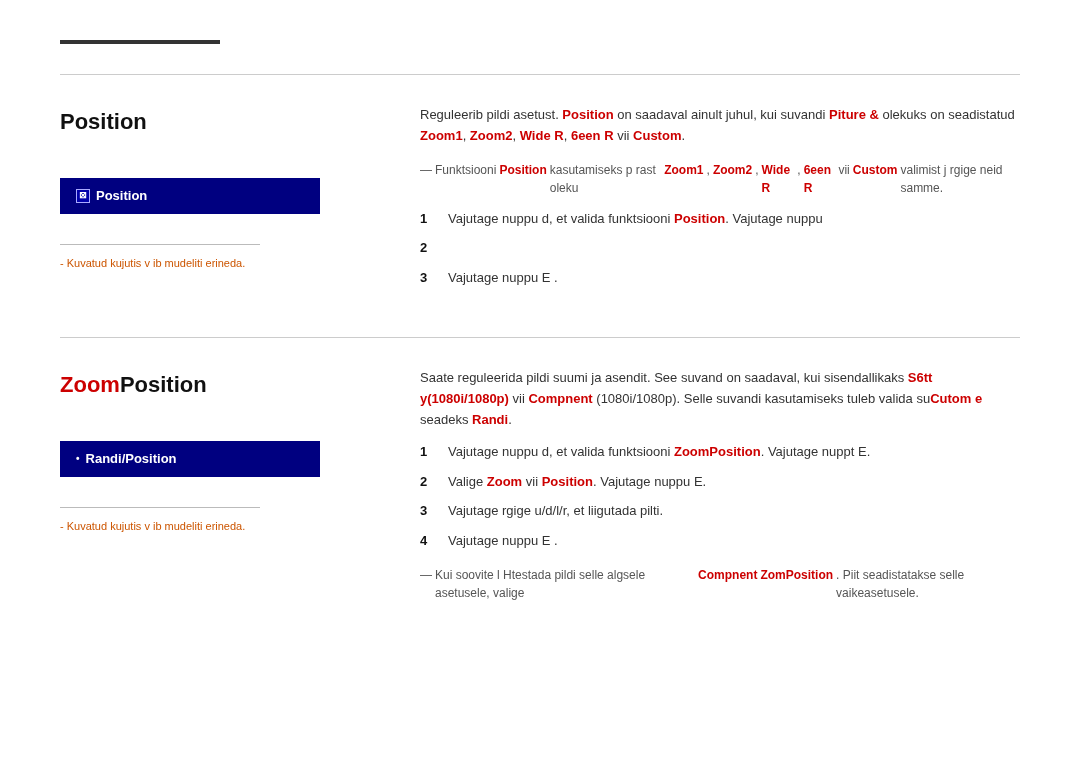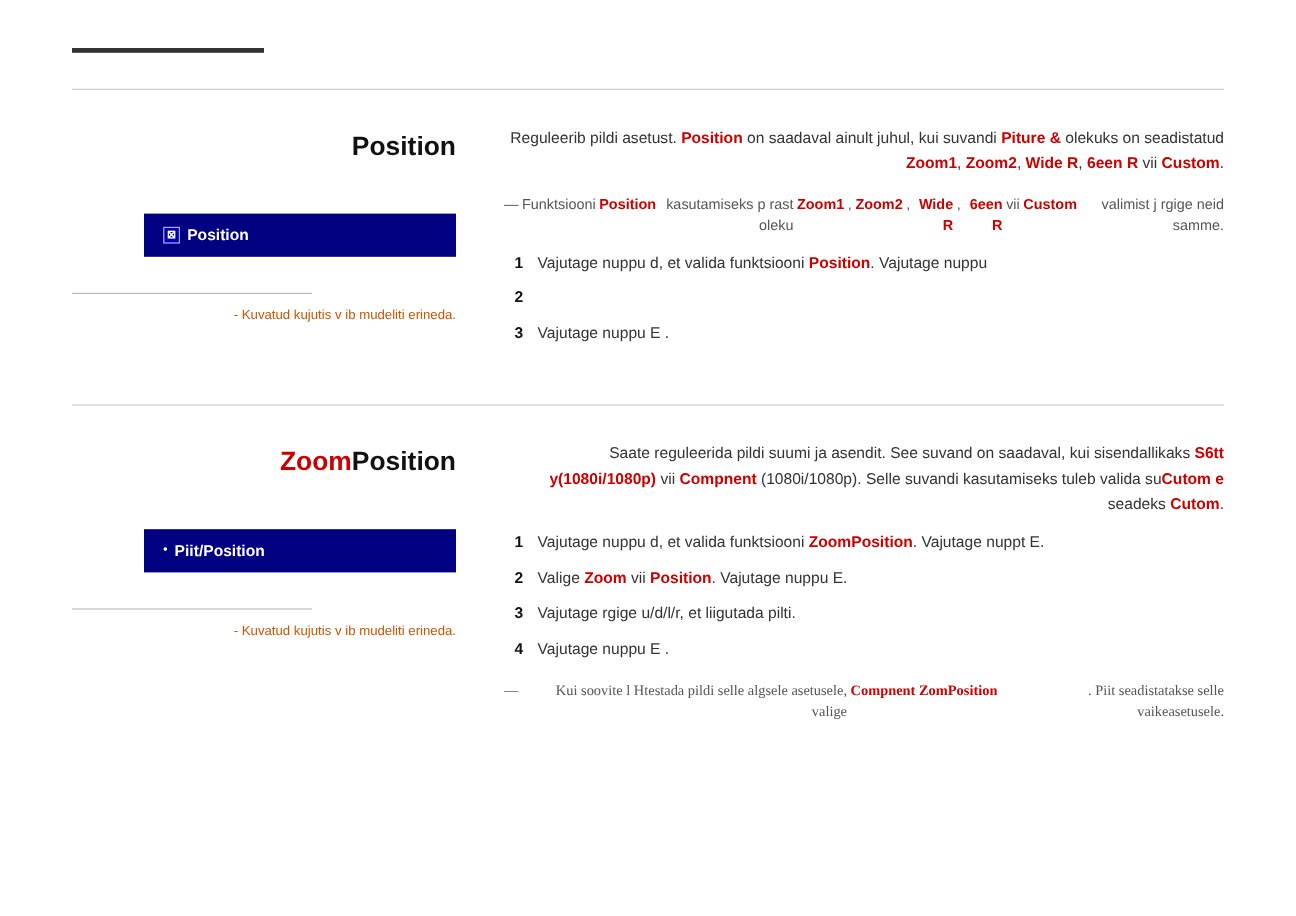--- a/index.html
+++ b/index.html
@@ -14,21 +14,20 @@
       color: #222222;
       font-size: 13px;
       line-height: 1.5;
     }
 
     .page-container {
       width: 1080px;
       min-height: 763px;
       padding: 40px 60px;
       background: #ffffff;
-      text-align: right;
     }
 
     
     .top-line {
       width: 160px;
       height: 4px;
       background: #333333;
       margin-bottom: 30px;
     }
 
@@ -231,30 +230,30 @@
   <div class="section-separator"></div>
 
   <div class="section">
     <div class="section-left">
       <div class="zoom-section-title">
         <span class="zoom-title-prefix">Zoom</span><span>Position</span>
       </div>
 
       <div class="menu-button">
         <span class="bullet">•</span>
-        <span>Piit/Position</span>
+        <span>Randi/Position</span>
       </div>
 
       <div class="section-divider"></div>
       <div class="note-text">Kuvatud kujutis v ib mudeliti erineda.</div>
     </div>
 
     <div class="section-right">
       <p class="description-text">
-        Saate reguleerida pildi suumi ja asendit. See suvand on saadaval, kui sisendallikaks <span class="highlight-red">S6tt y(1080i/1080p)</span> vii <span class="highlight-red">Compnent</span> (1080i/1080p). Selle suvandi kasutamiseks tuleb valida su<span class="highlight-red">Cutom e</span> seadeks <span class="highlight-red">Cutom</span>.
+        Saate reguleerida pildi suumi ja asendit. See suvand on saadaval, kui sisendallikaks <span class="highlight-red">S6tt y(1080i/1080p)</span> vii <span class="highlight-red">Compnent</span> (1080i/1080p). Selle suvandi kasutamiseks tuleb valida su<span class="highlight-red">Cutom e</span> seadeks <span class="highlight-red">Randi</span>.
       </p>
 
       <ol class="steps-list">
         <li>
           <span class="step-number">1</span>
           <span>Vajutage nuppu d, et valida funktsiooni <span class="highlight-red">ZoomPosition</span>. Vajutage nuppt E.</span>
         </li>
         <li>
           <span class="step-number">2</span>
           <span>Valige <span class="highlight-red">Zoom</span> vii <span class="highlight-red">Position</span>. Vajutage nuppu E.</span>
@@ -262,21 +261,21 @@
         <li>
           <span class="step-number">3</span>
           <span>Vajutage rgige u/d/l/r, et liigutada pilti.</span>
         </li>
         <li>
           <span class="step-number">4</span>
           <span>Vajutage nuppu E .</span>
         </li>
       </ol>
 
-      <div class="note-block" style="margin-top: 16px; font-family: Liberation Serif, serif;">
+      <div class="note-block" style="margin-top: 16px;">
         <div class="note-dash">
           Kui soovite l Htestada pildi selle algsele asetusele, valige <span class="highlight-red">Compnent</span> <span class="highlight-red">ZomPosition</span>. Piit seadistatakse selle vaikeasetusele.
         </div>
       </div>
     </div>
   </div>
 
 </div>
 
 </body></html>

